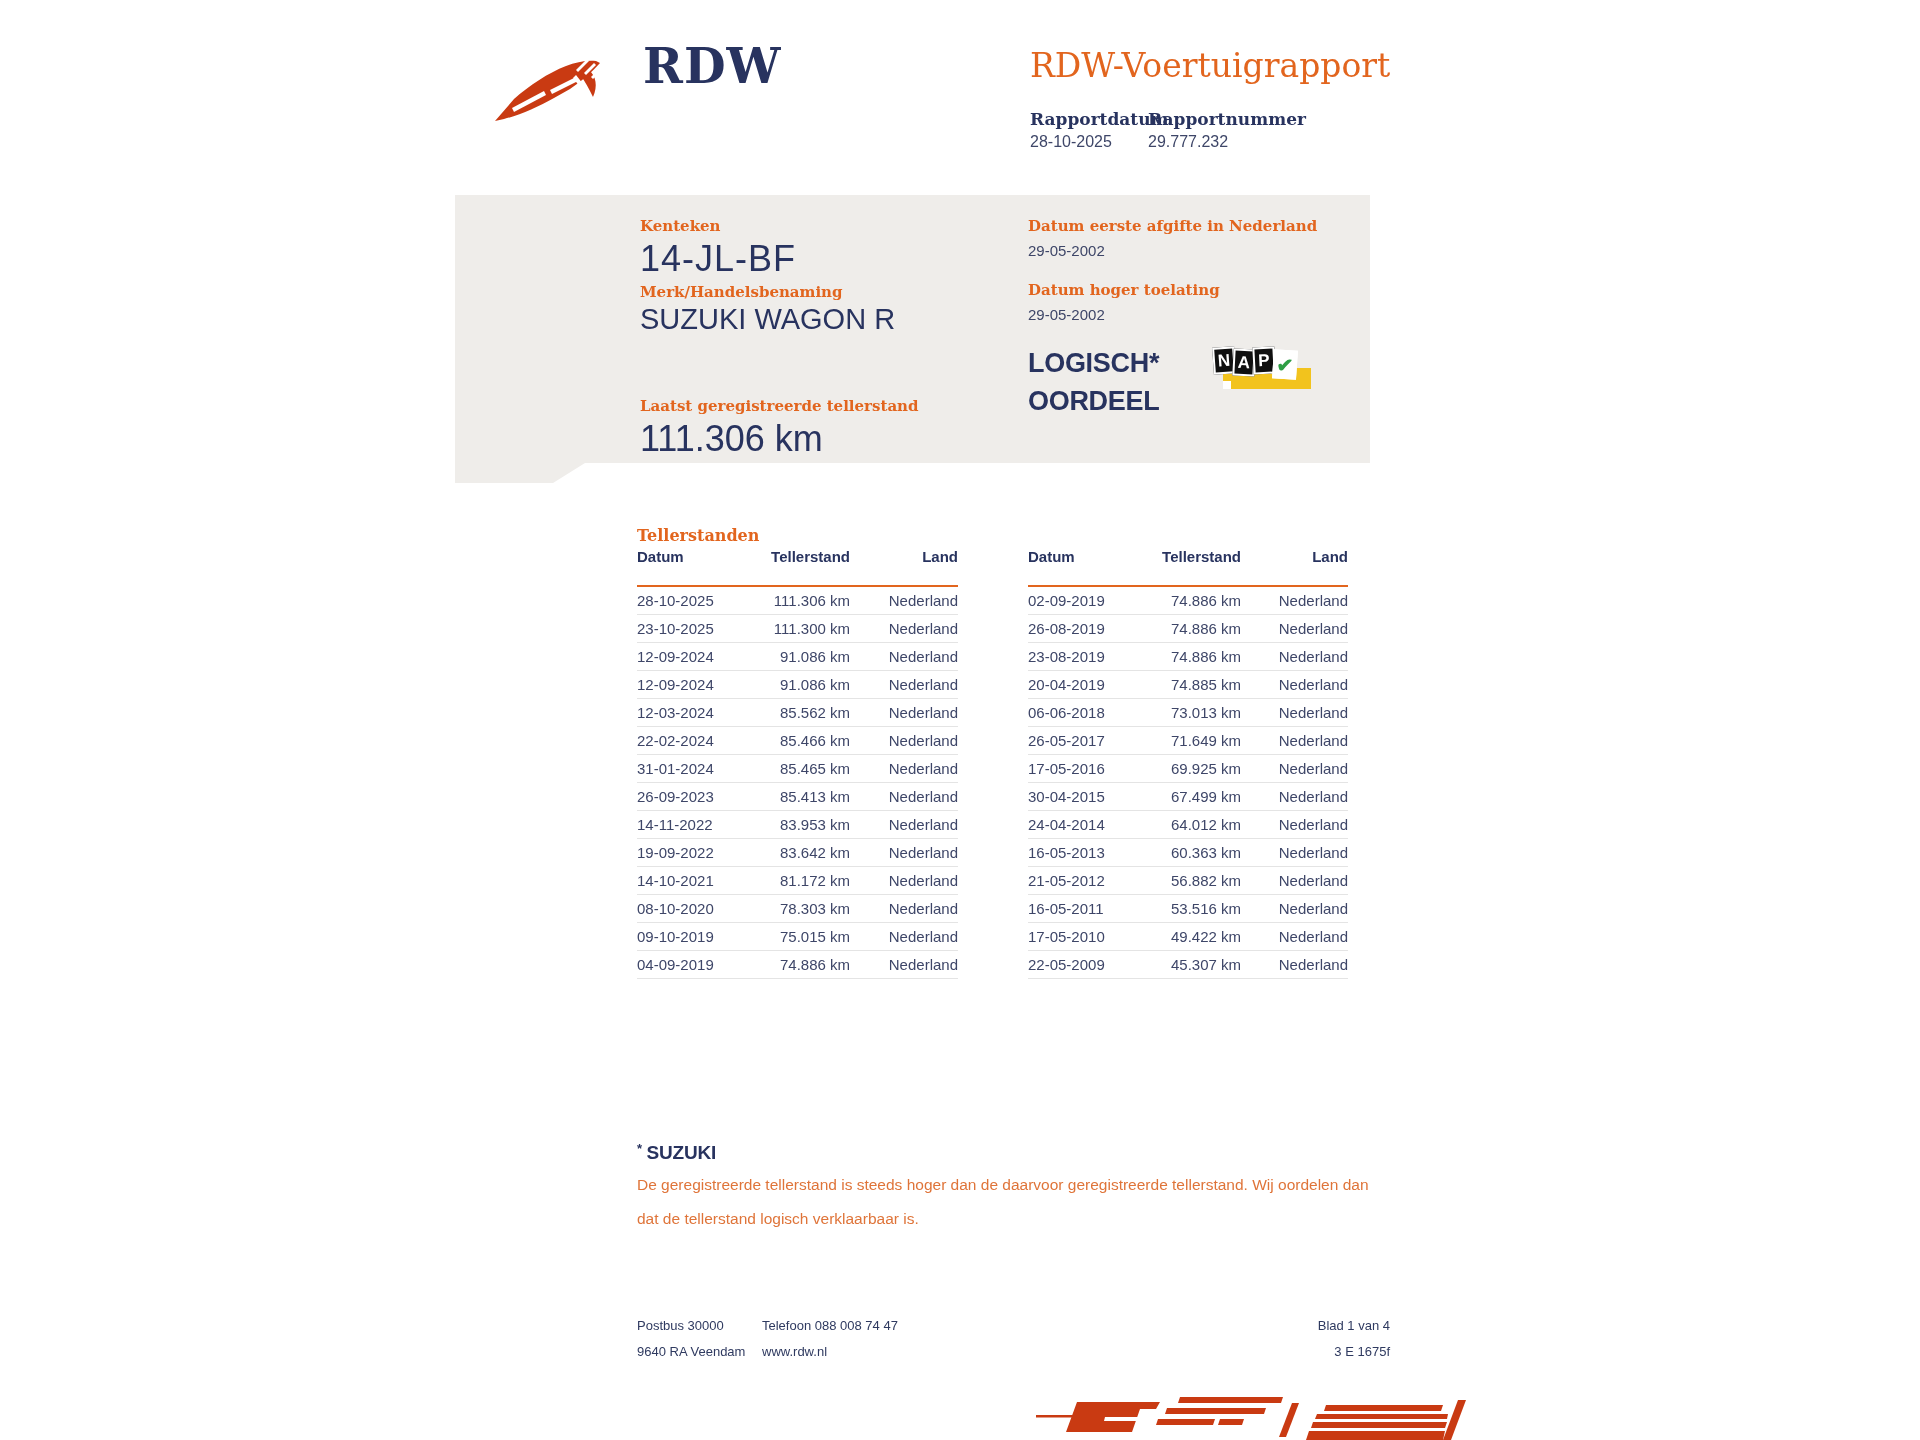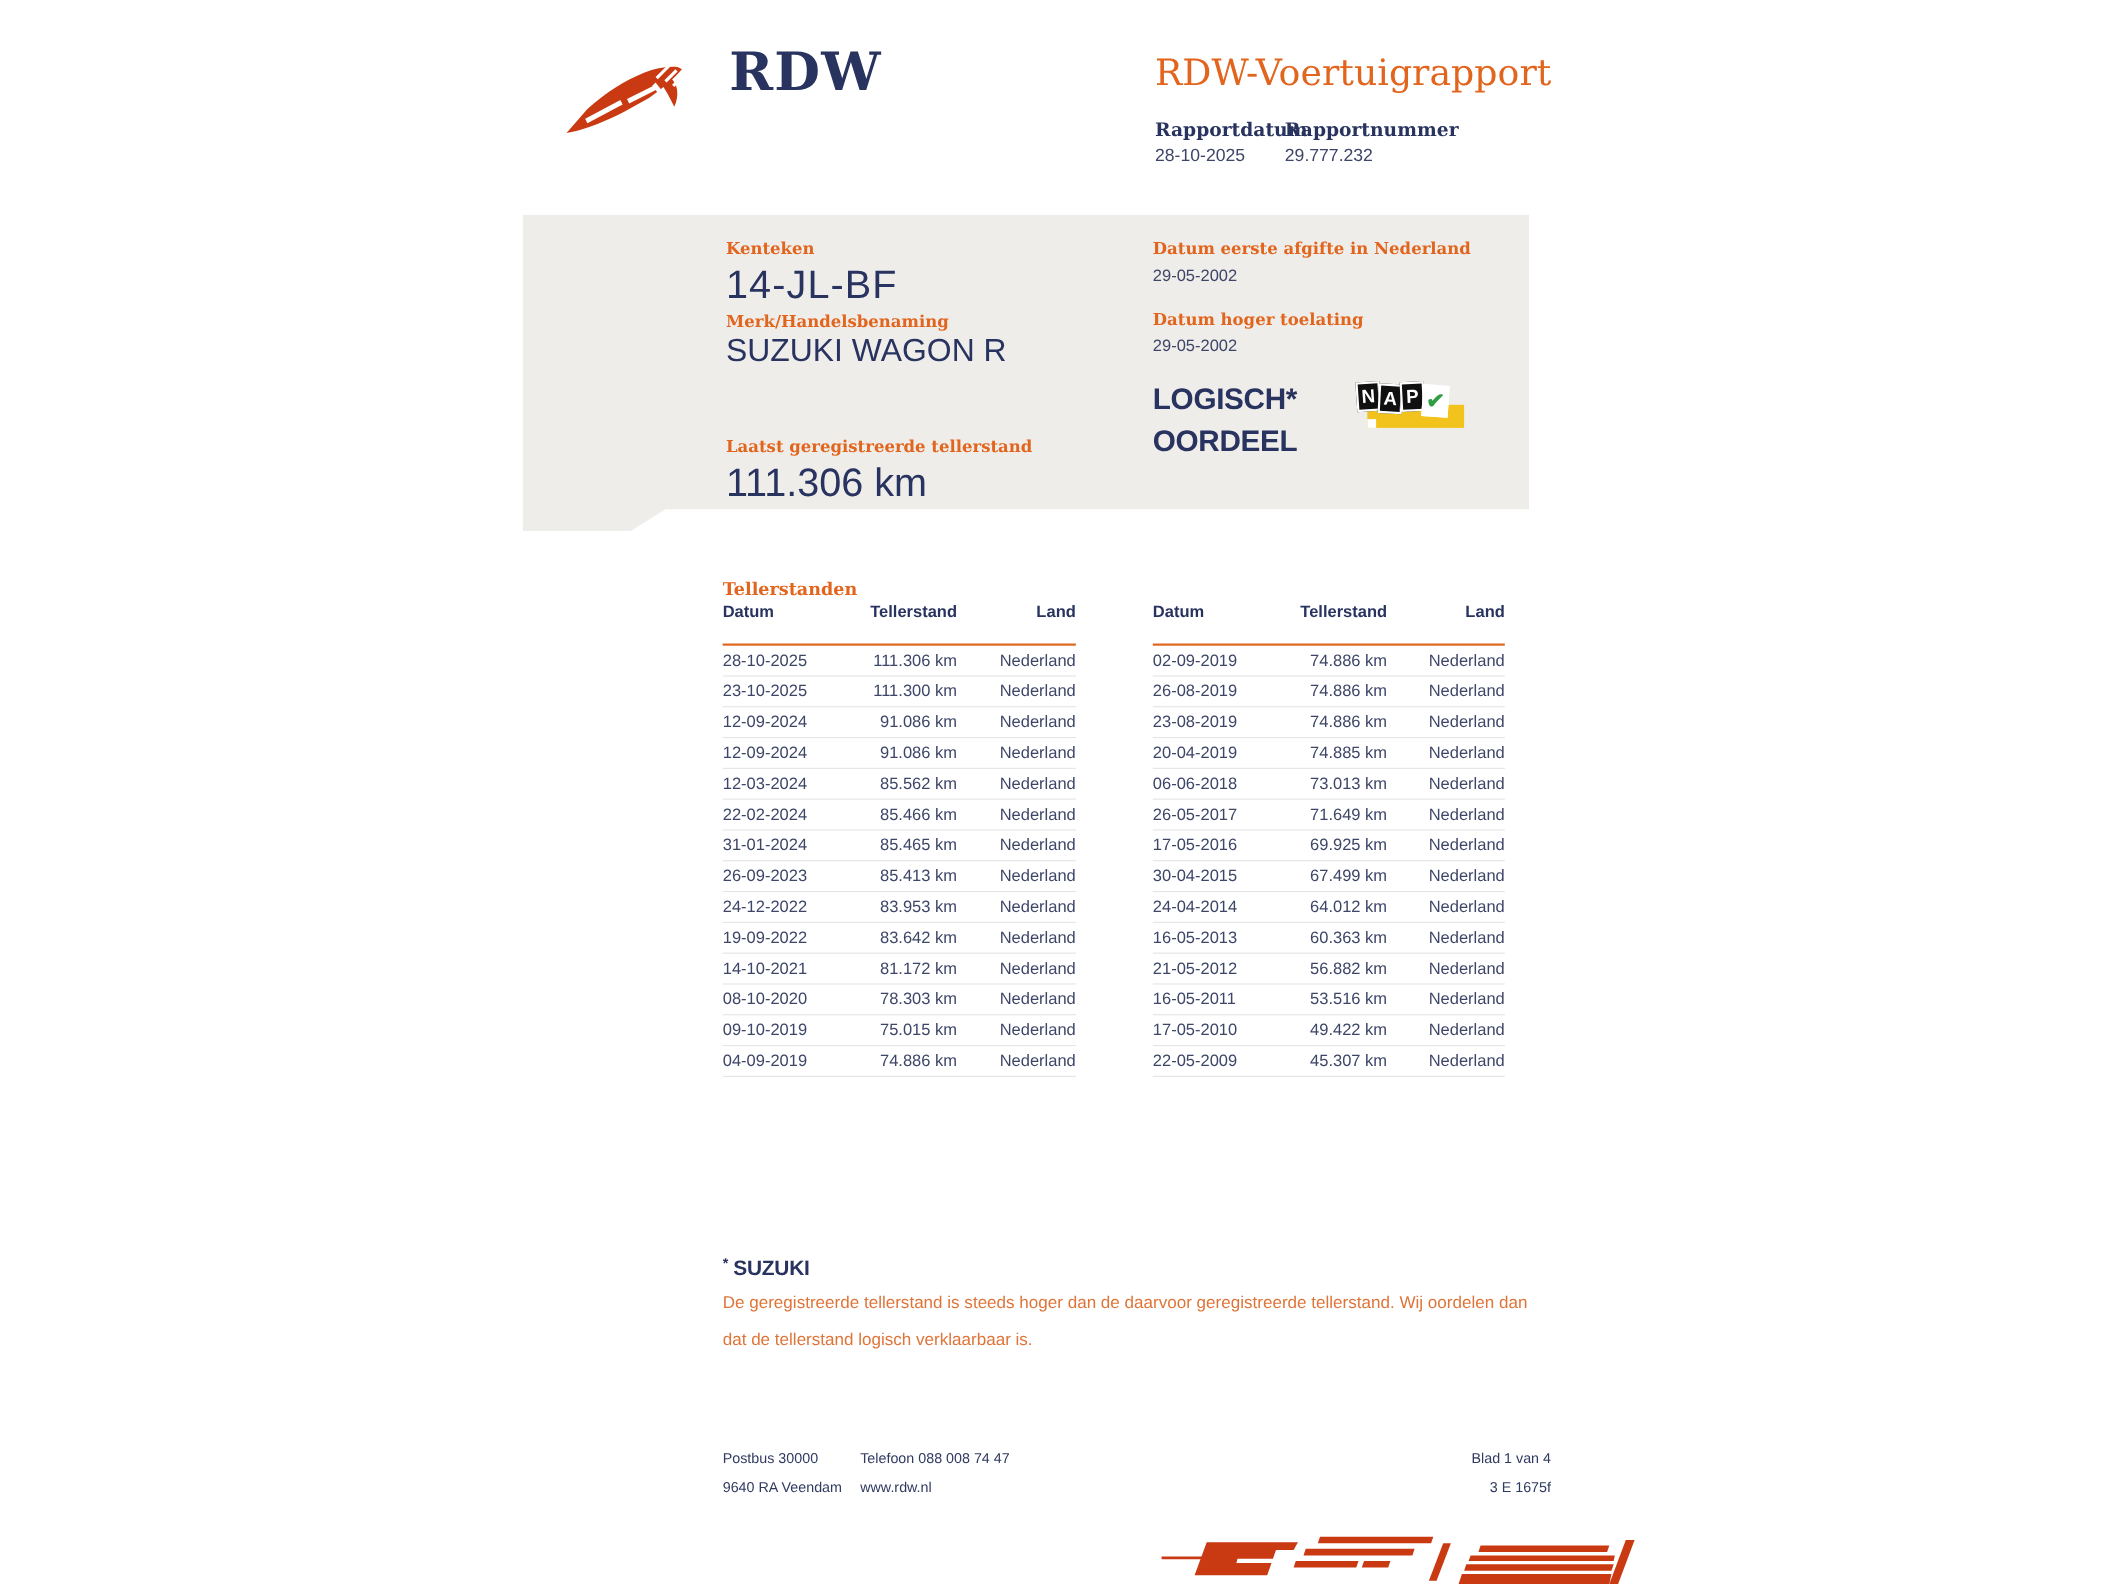--- a/index.html
+++ b/index.html
@@ -10,21 +10,21 @@
     --logo-red:#c93a12;
     --box-gray:#efedea;
     --row-line:#e4e4e4;
     --nap-yellow:#f2c31d;
     --nap-green:#2e9e44;
   }
   *{margin:0;padding:0;box-sizing:border-box;}
   html,body{background:#ffffff;}
   .page{
     position:relative;width:1575px;height:1440px;background:#fff;
-    overflow:hidden;font-family:"Liberation Sans",sans-serif;margin-left:20px;
+    overflow:hidden;font-family:"Liberation Sans",sans-serif;
   }
   .abs{position:absolute;}
 
   
   .logo-text{left:643px;top:38px;font-family:"DejaVu Serif",serif;font-weight:700;
     font-size:48px;color:var(--navy);letter-spacing:1px;}
   .doc-title{left:1030px;top:46px;font-family:"DejaVu Serif",serif;font-weight:500;
     font-size:33px;color:var(--accent);}
   .meta-label{font-family:"DejaVu Serif",serif;font-weight:700;font-size:17px;color:var(--navy);}
   .meta-value{font-size:16px;color:var(--text-navy);}
@@ -171,21 +171,21 @@
           <span class="c0">31-01-2024</span>
           <span class="c1">85.465 km</span>
           <span class="c2">Nederland</span>
         </div>
         <div class="trow">
           <span class="c0">26-09-2023</span>
           <span class="c1">85.413 km</span>
           <span class="c2">Nederland</span>
         </div>
         <div class="trow">
-          <span class="c0">24-12-2022</span>
+          <span class="c0">14-11-2022</span>
           <span class="c1">83.953 km</span>
           <span class="c2">Nederland</span>
         </div>
         <div class="trow">
           <span class="c0">19-09-2022</span>
           <span class="c1">83.642 km</span>
           <span class="c2">Nederland</span>
         </div>
         <div class="trow">
           <span class="c0">14-10-2021</span>

